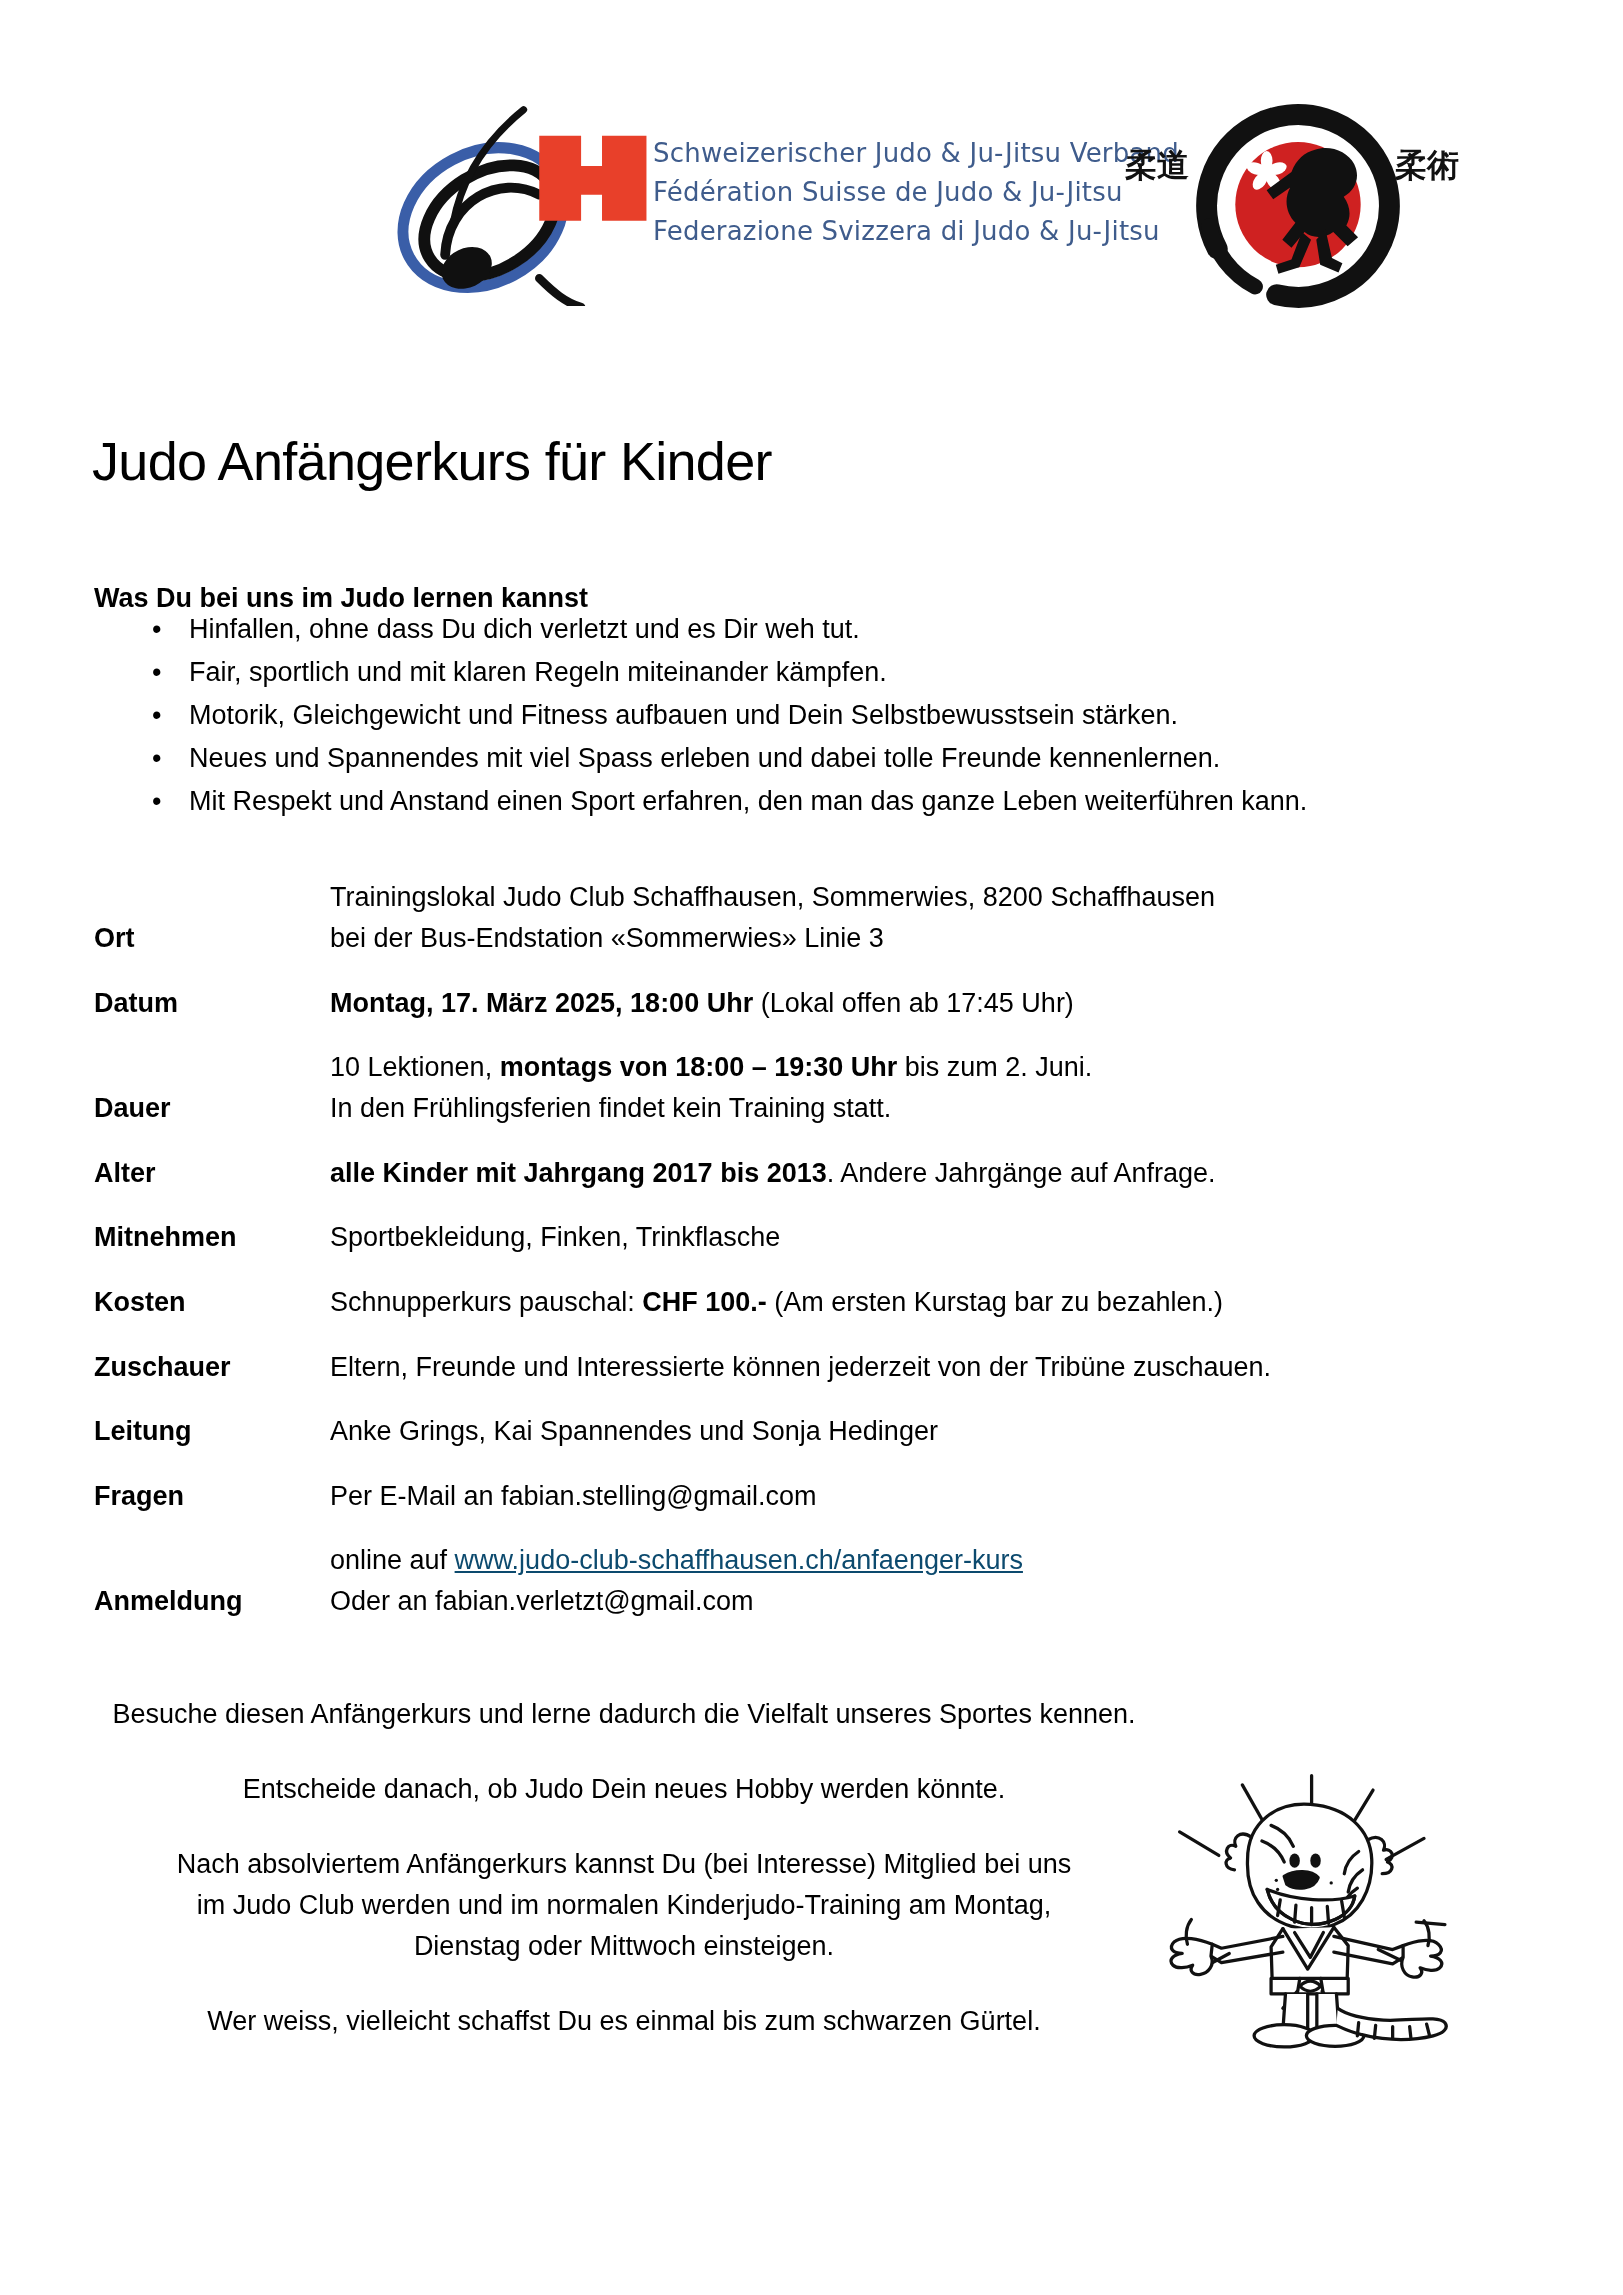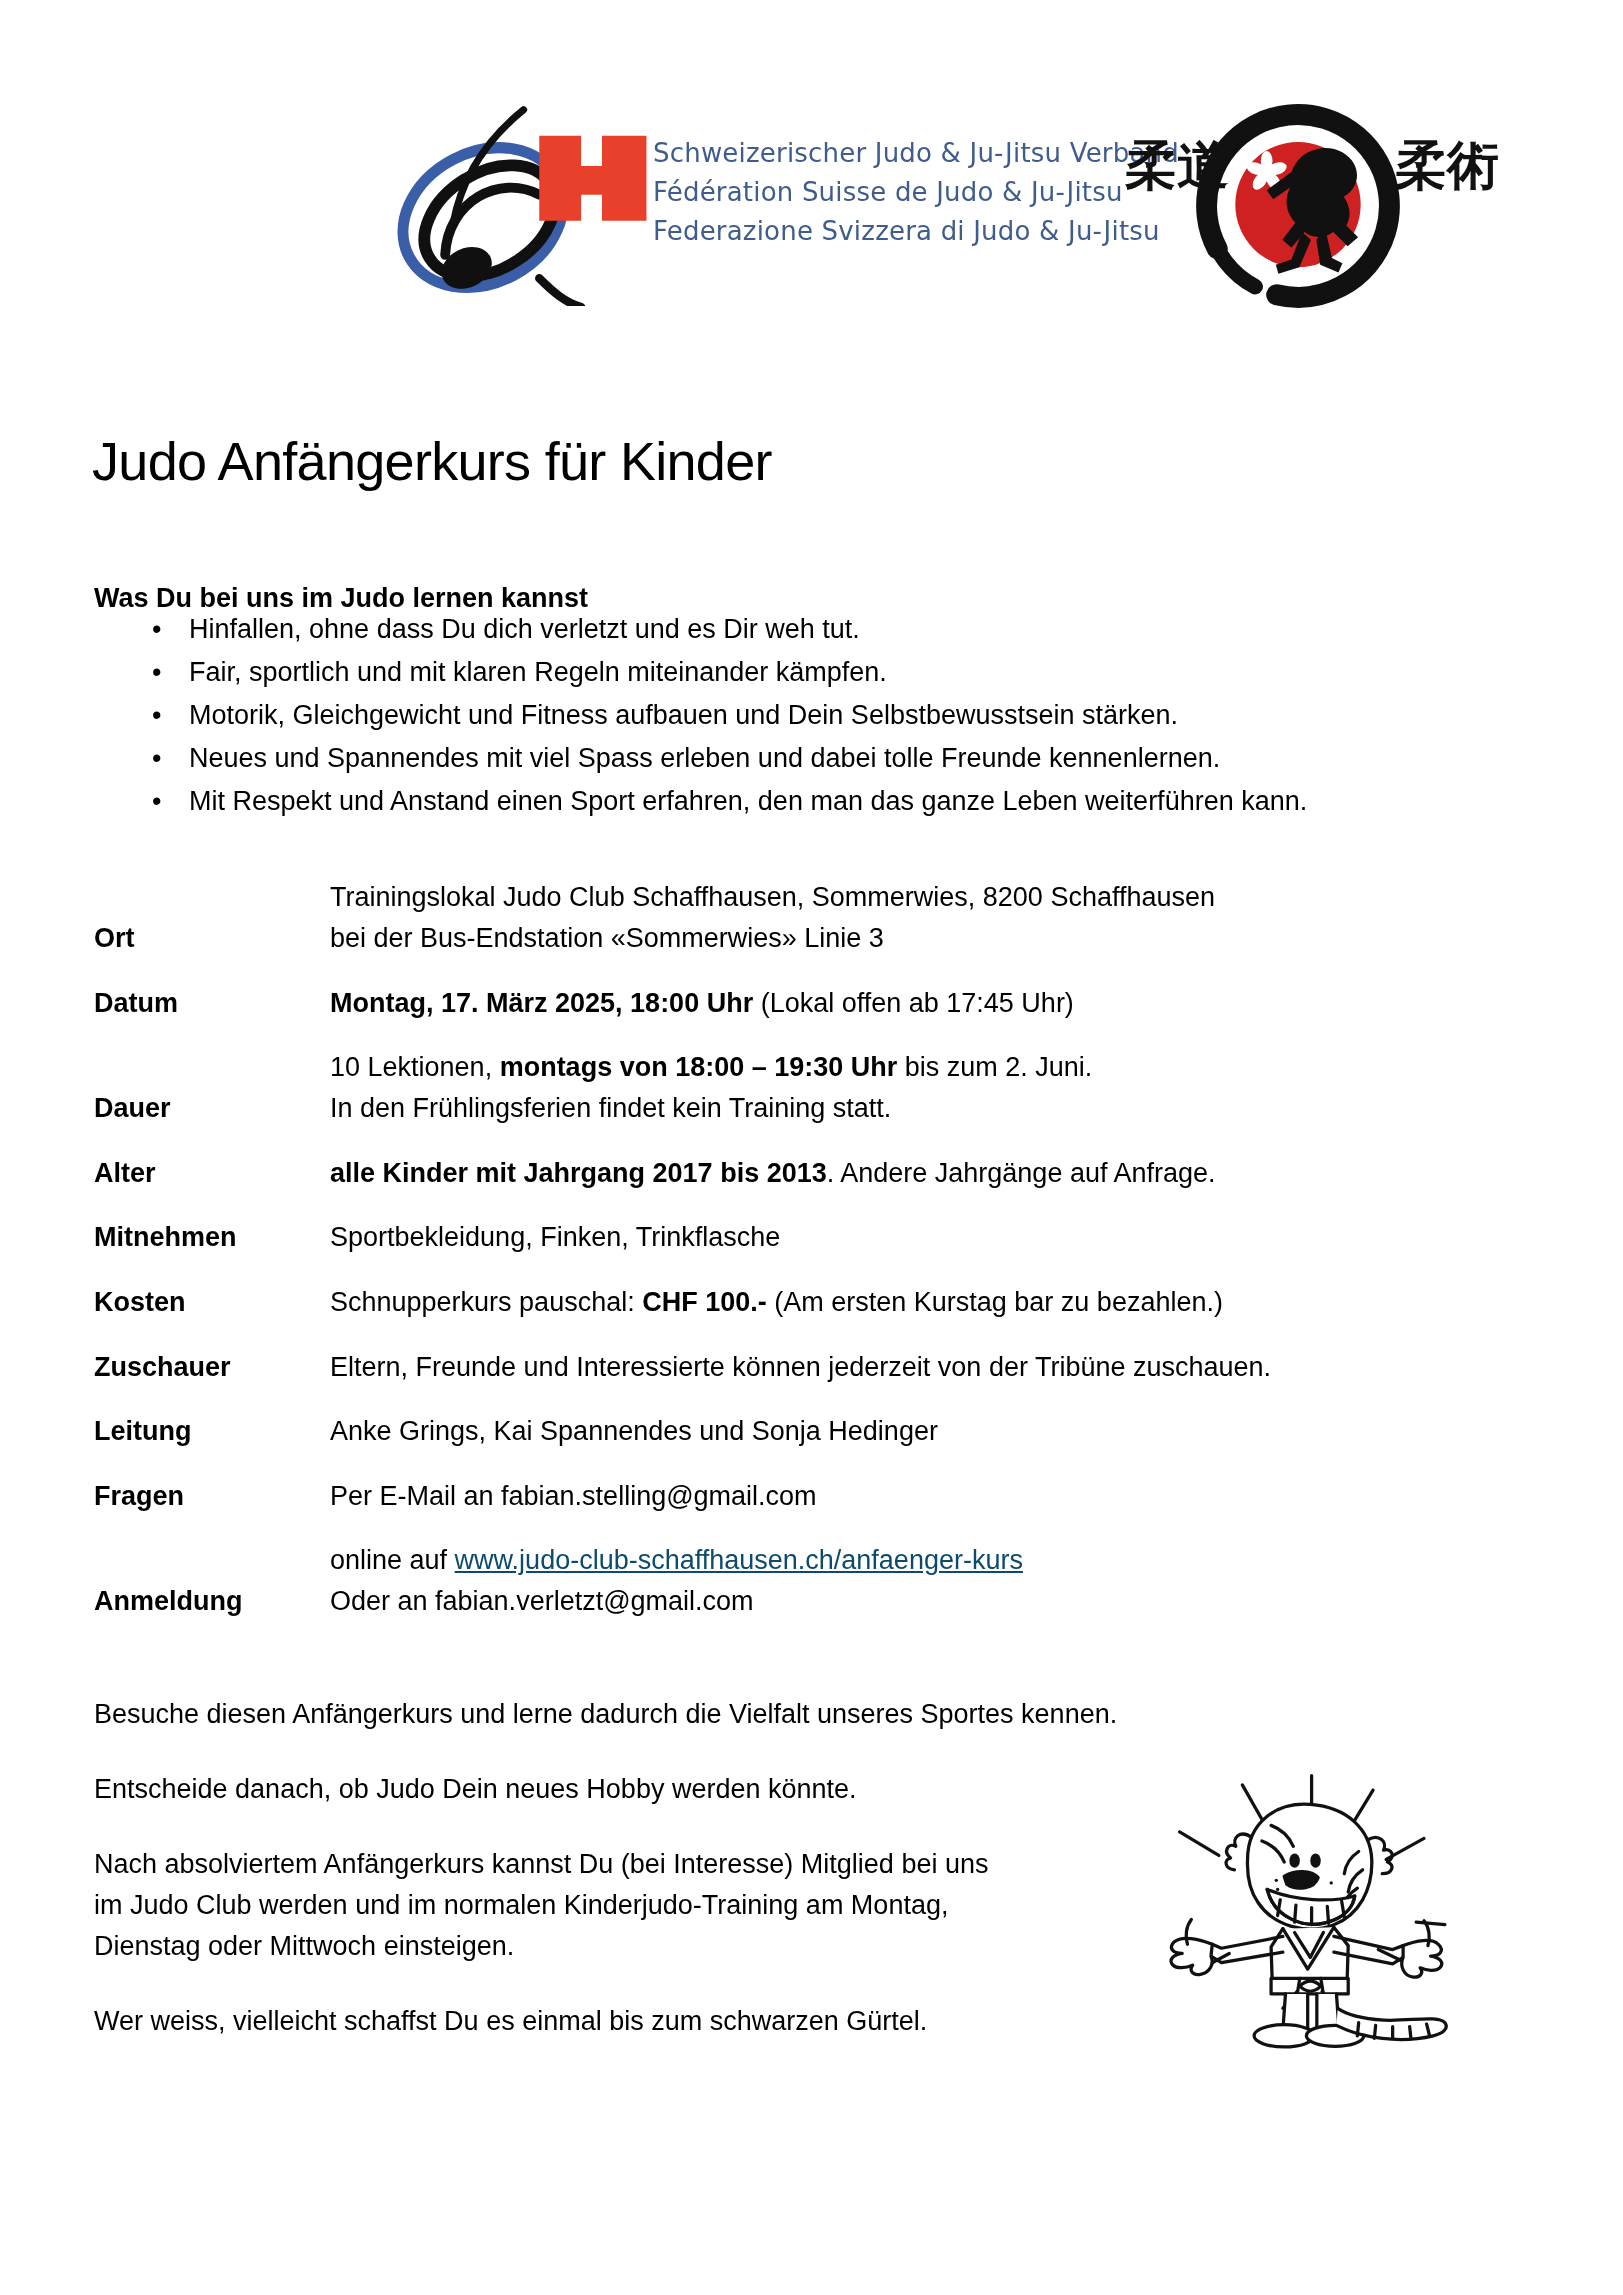--- a/index.html
+++ b/index.html
@@ -66,21 +66,21 @@
   .jcs-circle {
     position: absolute;
     left: 75px;
     top: 3.3px;
     width: 222px;
     height: 213px;
   }
   .kanji {
     position: absolute;
     font-family: "DejaVu Sans", sans-serif;
-    font-size: 52px;
+    font-size: 32px;
     line-height: 63px;
     color: #111111;
     font-weight: bold;
   }
   .kanji-left  { left: 13px;  top: 36px; }
   .kanji-right { left: 283px; top: 36px; }
 
   
   .doc-title {
     position: absolute;
@@ -159,20 +159,21 @@
     color: #0c4a6e;
     text-decoration: underline;
   }
 
   
   .closing {
     position: absolute;
     left: 94px;
     top: 1694px;
     width: 1060px;
+    text-align: center;
   }
   .closing p {
     margin: 0 0 34px 0;
     font-size: 27px;
     line-height: 41px;
   }
   .closing p .pline { display: block; white-space: nowrap; }
 
   
   .mascot {

